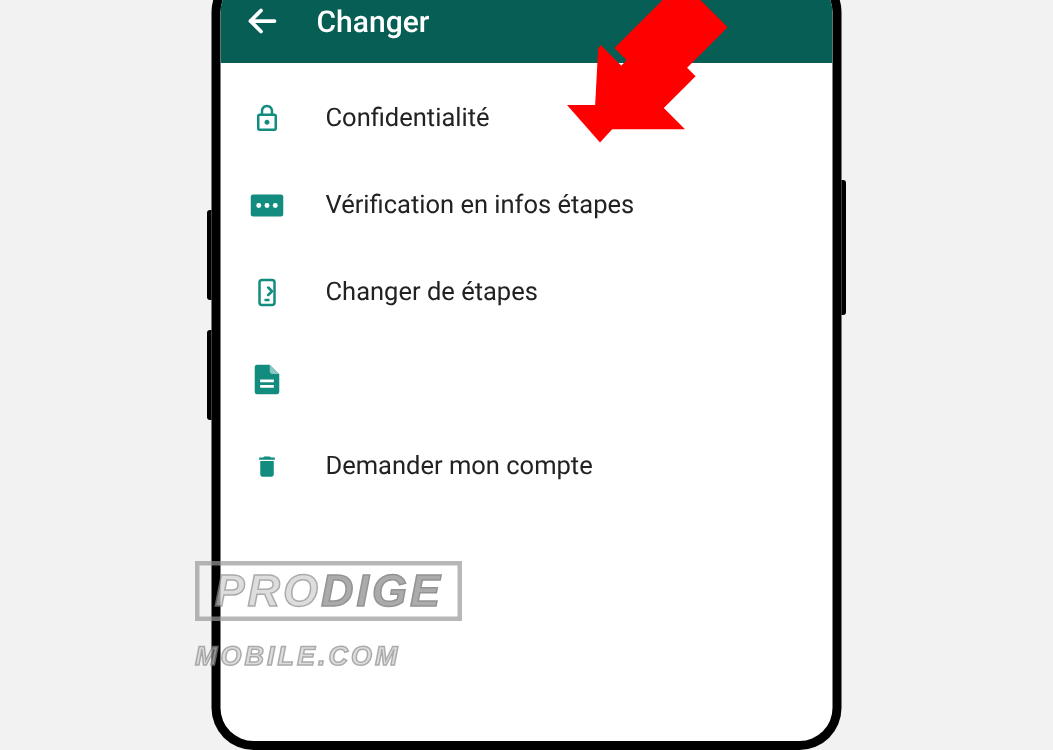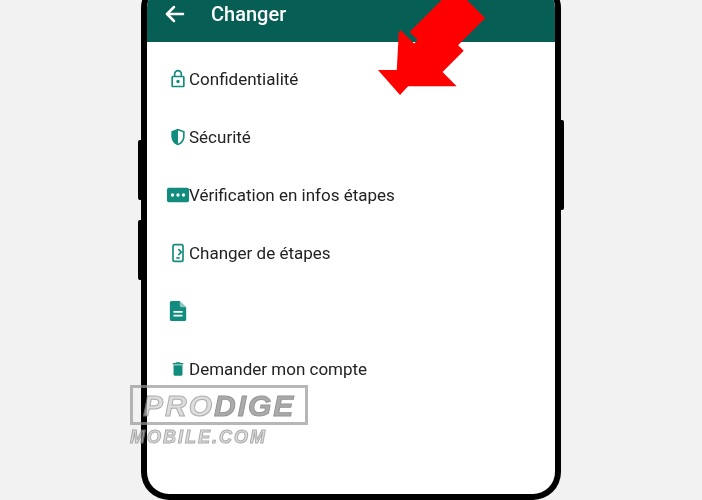--- a/index.html
+++ b/index.html
@@ -83,20 +83,21 @@
       font-size: 20px;
       font-weight: 500;
     }
     .content {
       padding: 8px 0;
     }
     .list-item {
       display: flex;
       align-items: center;
       padding: 18px 20px;
+      gap: 28px;
       cursor: pointer;
     }
     .item-icon {
       width: 22px;
       height: 22px;
       display: flex;
       align-items: center;
       justify-content: center;
       color: #128C7E;
       flex-shrink: 0;
@@ -139,21 +140,21 @@
       color: #888;
       -webkit-text-stroke: 1px #666;
     }
     .watermark-bottom {
       font-family: Impact, 'Arial Black', sans-serif;
       font-size: 18px;
       font-weight: 900;
       letter-spacing: 2px;
       color: #d0d0d0;
       -webkit-text-stroke: 1px #888;
-      margin-top: 2px;
+      margin-top: 13px;
       font-style: italic;
     }
   </style>
 </head>
 <body>
 
 <div class="phone-frame">
   <div class="notch-left"></div>
   <div class="notch-left2"></div>
   <div class="notch-right"></div>
@@ -172,28 +173,20 @@
 
       <div class="list-item">
         <span class="item-icon">
           <svg width="20" height="20" viewBox="0 0 24 24" fill="currentColor">
             <path d="M18 8h-1V6c0-2.76-2.24-5-5-5S7 3.24 7 6v2H6c-1.1 0-2 .9-2 2v10c0 1.1.9 2 2 2h12c1.1 0 2-.9 2-2V10c0-1.1-.9-2-2-2zM9 6c0-1.66 1.34-3 3-3s3 1.34 3 3v2H9V6zm9 14H6V10h12v10zm-6-3c1.1 0 2-.9 2-2s-.9-2-2-2-2 .9-2 2 .9 2 2 2z"></path>
           </svg>
         </span>
         <span class="item-label">Confidentialité</span>
       </div>
 
-      <div class="list-item">
-        <span class="item-icon">
-          <svg width="20" height="20" viewBox="0 0 24 24" fill="currentColor">
-            <path d="M12 2L4 5v6.09c0 5.05 3.41 9.76 8 10.91 4.59-1.15 8-5.86 8-10.91V5l-8-3zm6 9.09c0 4-2.55 7.7-6 8.83V4.15l6 2.25v4.69z"></path>
-          </svg>
-        </span>
-        <span class="item-label">Sécurité</span>
-      </div>
 
       <div class="list-item">
         <span class="item-icon">
           <svg width="22" height="16" viewBox="0 0 24 16" fill="currentColor">
             <rect x="0" y="0" width="24" height="16" rx="2"></rect>
             <circle cx="6" cy="8" r="1.8" fill="#fff"></circle>
             <circle cx="12" cy="8" r="1.8" fill="#fff"></circle>
             <circle cx="18" cy="8" r="1.8" fill="#fff"></circle>
           </svg>
         </span>

